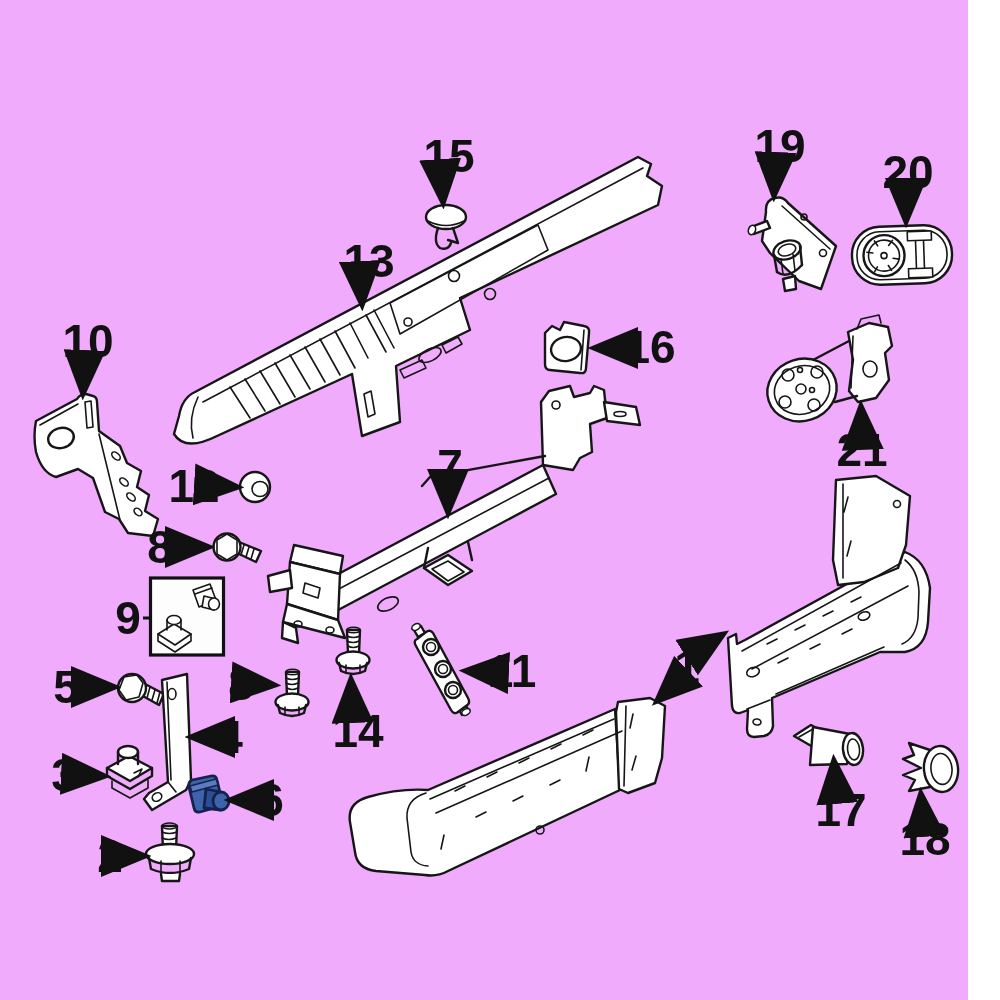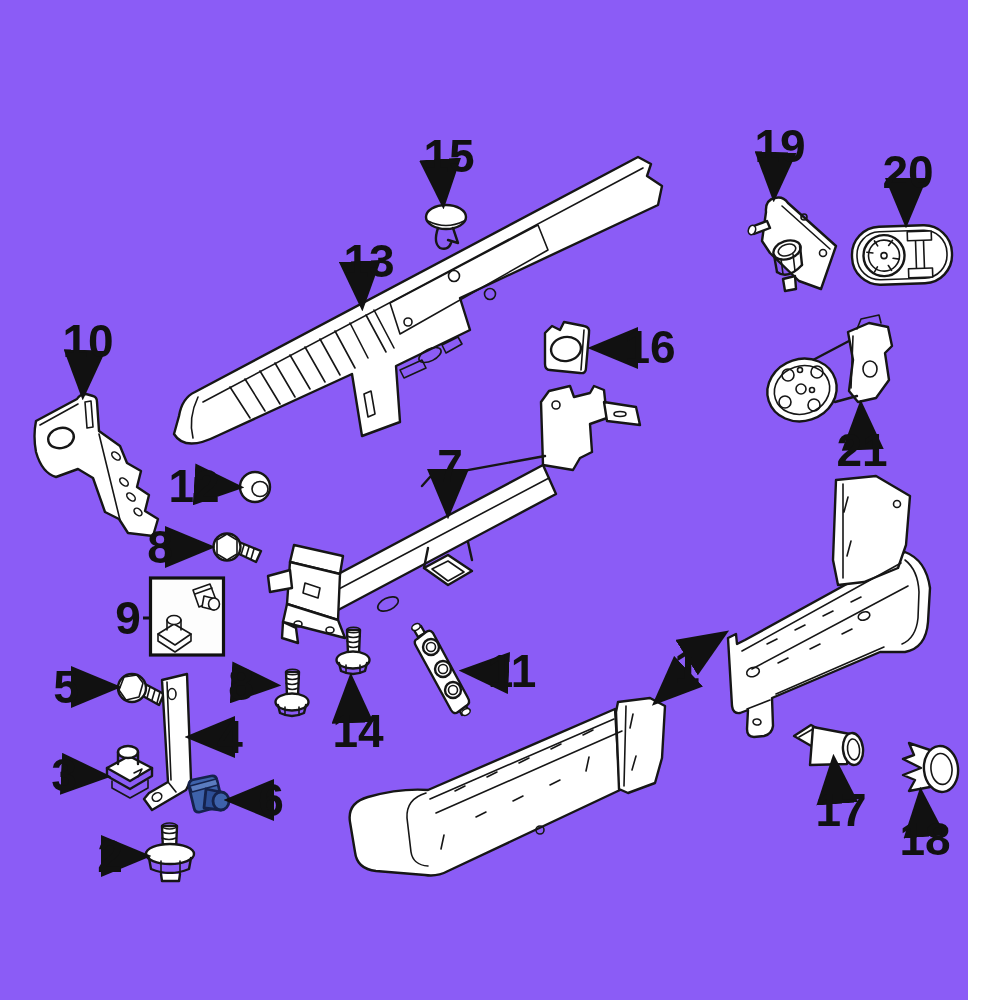--- a/index.html
+++ b/index.html
@@ -1,16 +1,16 @@
 <!DOCTYPE html>
 <html><head>
 <meta charset="utf-8">
 <style>
   html,body{margin:0;padding:0;background:#fff;}
-  .stage{position:relative;width:968px;height:1000px;background:#8b5cf6;overflow:hidden;
+  .stage{position:relative;width:968px;height:1000px;background:#f0abfc;overflow:hidden;
          font-family:"Liberation Sans",sans-serif;}
   svg{position:absolute;left:0;top:0;}
   .ln{stroke:#161616;stroke-width:2.4;fill:none;stroke-linecap:round;stroke-linejoin:round;}
   .lnf{stroke:#161616;stroke-width:2.4;fill:#ffffff;stroke-linecap:round;stroke-linejoin:round;}
   .thin{stroke:#161616;stroke-width:1.6;fill:none;stroke-linecap:round;stroke-linejoin:round;}
   .thinf{stroke:#161616;stroke-width:1.6;fill:#ffffff;stroke-linecap:round;stroke-linejoin:round;}
   .box{stroke:#111;stroke-width:3.2;fill:#fdfdfd;}
   .arrow{stroke:#111;stroke-width:4.2;fill:none;marker-end:url(#ah);}
   .plain{stroke:#111;stroke-width:3;fill:none;}
   .callout{font:700 46px "Liberation Sans",sans-serif;fill:#111;text-anchor:middle;}

